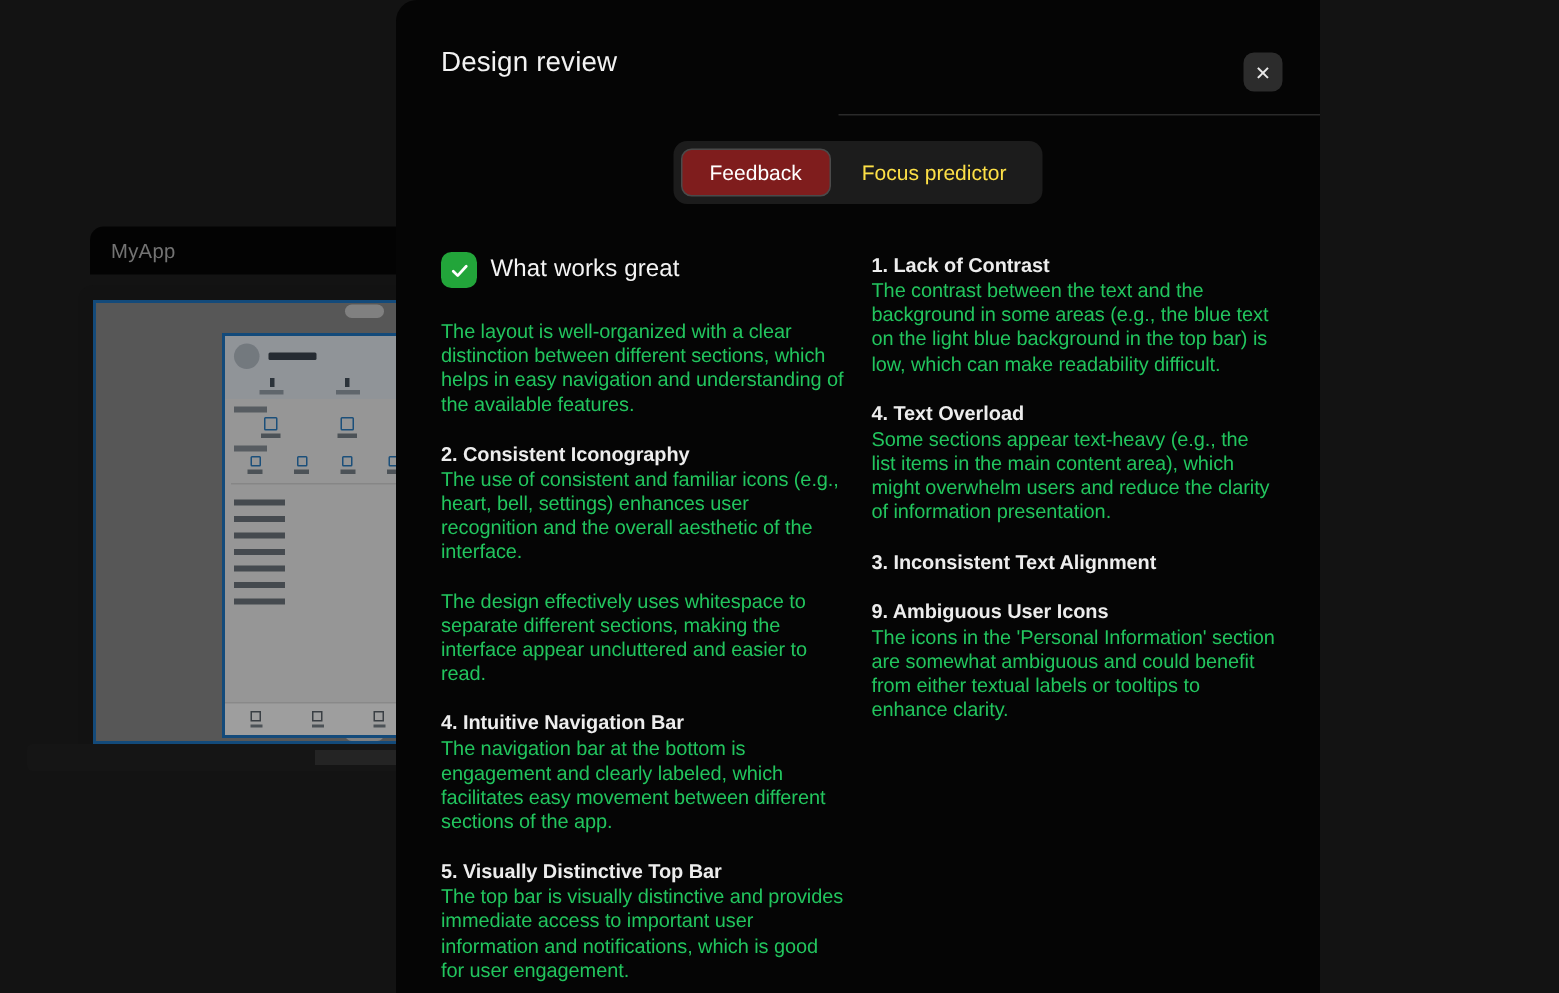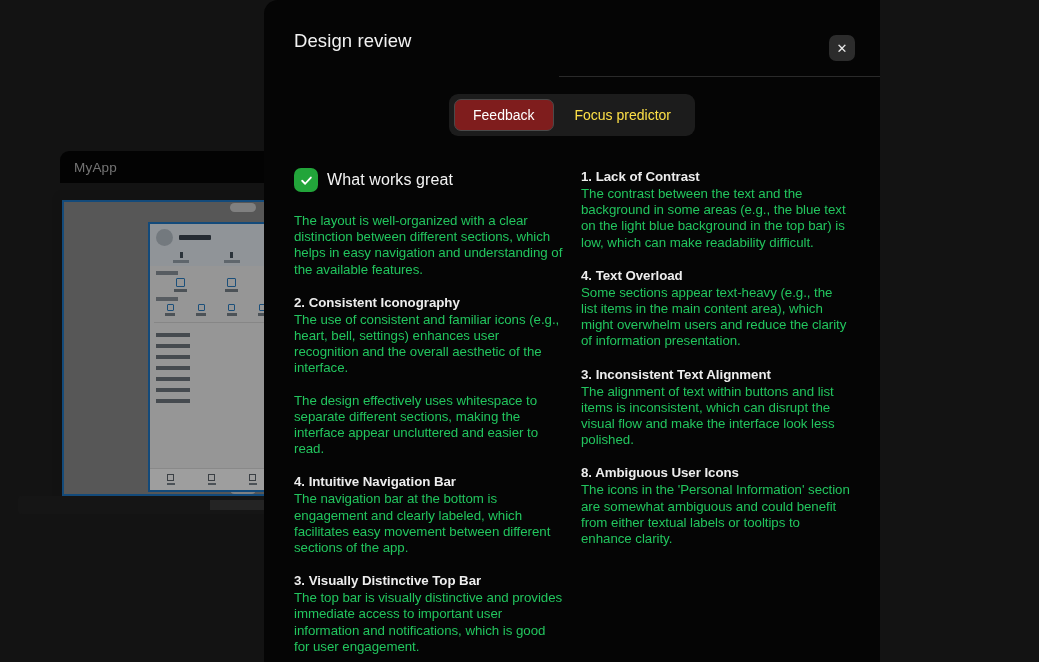--- a/index.html
+++ b/index.html
@@ -451,41 +451,40 @@
           <div class="item-body">The use of consistent and familiar icons (e.g., heart, bell, settings) enhances user recognition and the overall aesthetic of the interface.</div>
         </div>
         <div class="item">
           <div class="item-body">The design effectively uses whitespace to separate different sections, making the interface appear uncluttered and easier to read.</div>
         </div>
         <div class="item">
           <div class="item-title">4. Intuitive Navigation Bar</div>
           <div class="item-body">The navigation bar at the bottom is engagement and clearly labeled, which facilitates easy movement between different sections of the app.</div>
         </div>
         <div class="item">
-          <div class="item-title">3. Visually Distinctive Top Bar</div>
+          <div class="item-title">5. Visually Distinctive Top Bar</div>
           <div class="item-body">The top bar is visually distinctive and provides immediate access to important user information and notifications, which is good for user engagement.</div>
         </div>
       </div>
 
       <div class="column">
 
         <div class="item">
           <div class="item-title">1. Lack of Contrast</div>
           <div class="item-body">The contrast between the text and the background in some areas (e.g., the blue text on the light blue background in the top bar) is low, which can make readability difficult.</div>
         </div>
         <div class="item">
           <div class="item-title">4. Text Overload</div>
           <div class="item-body">Some sections appear text-heavy (e.g., the list items in the main content area), which might overwhelm users and reduce the clarity of information presentation.</div>
         </div>
         <div class="item">
           <div class="item-title">3. Inconsistent Text Alignment</div>
-          <div class="item-body">The alignment of text within buttons and list items is inconsistent, which can disrupt the visual flow and make the interface look less polished.</div>
-        </div>
-        <div class="item">
-          <div class="item-title">8. Ambiguous User Icons</div>
+        </div>
+        <div class="item">
+          <div class="item-title">9. Ambiguous User Icons</div>
           <div class="item-body">The icons in the 'Personal Information' section are somewhat ambiguous and could benefit from either textual labels or tooltips to enhance clarity.</div>
         </div>
         <div class="item">
         </div>
       </div>
 
     </div>
   </div>
 </div>
 

